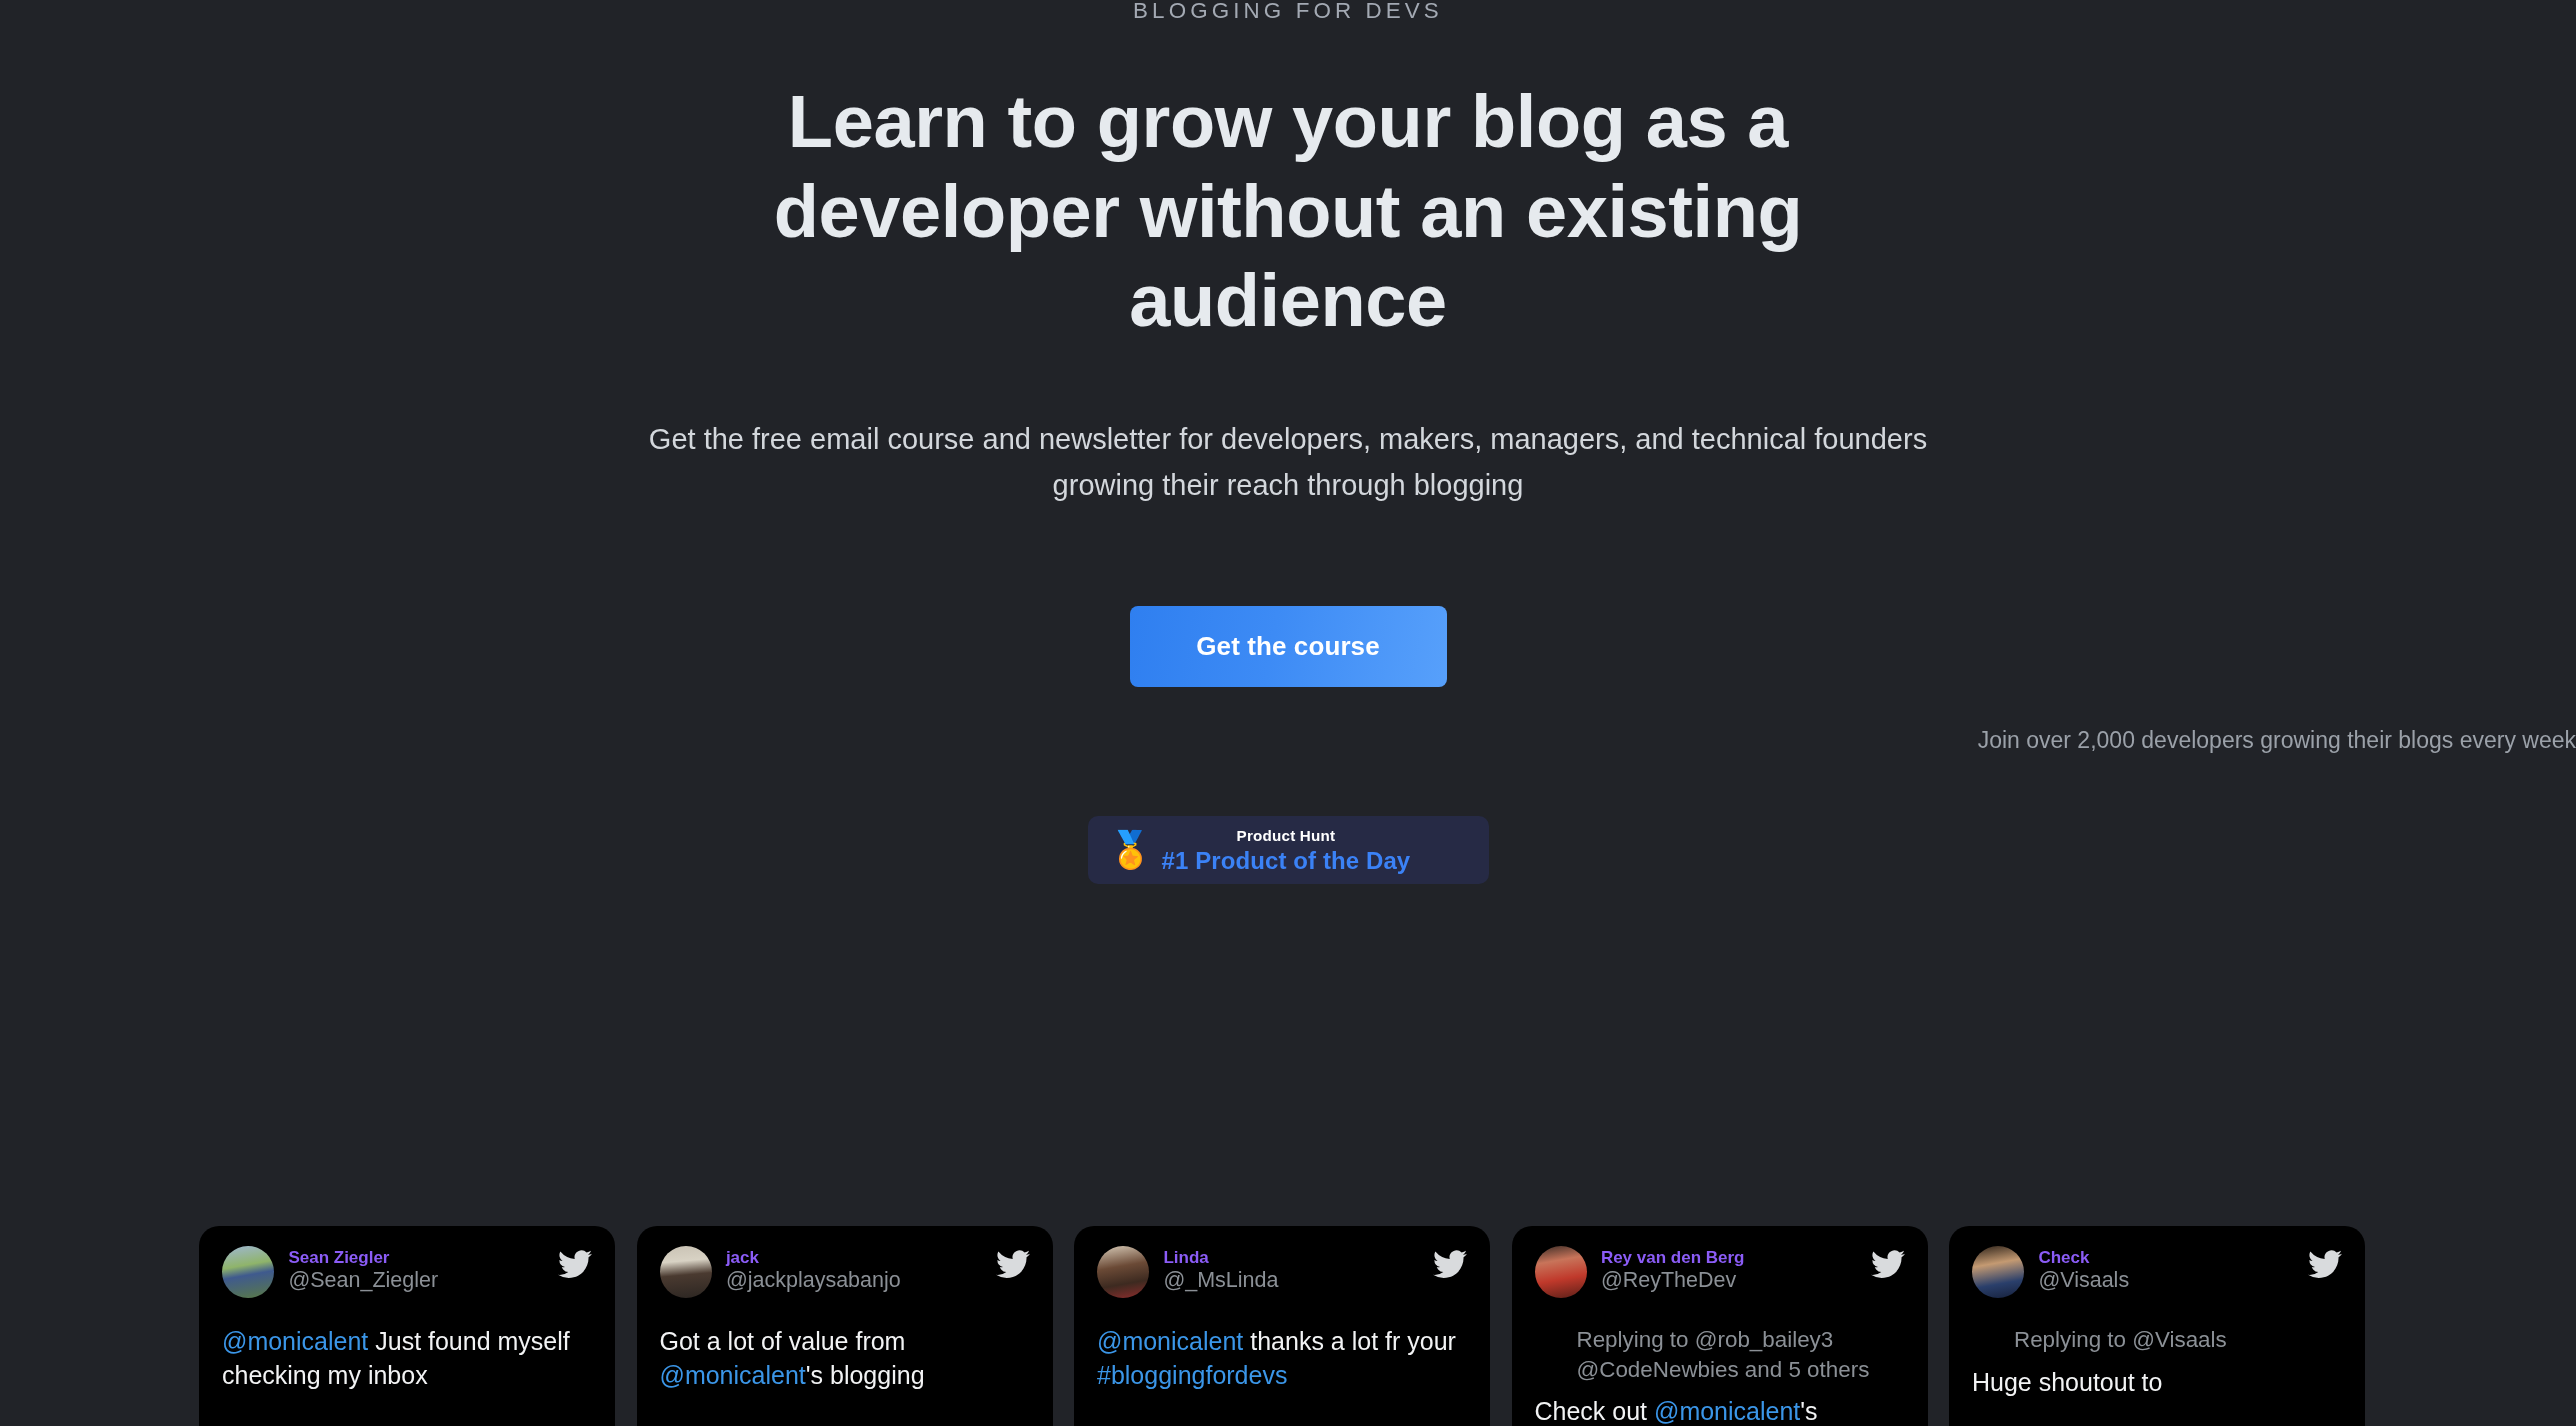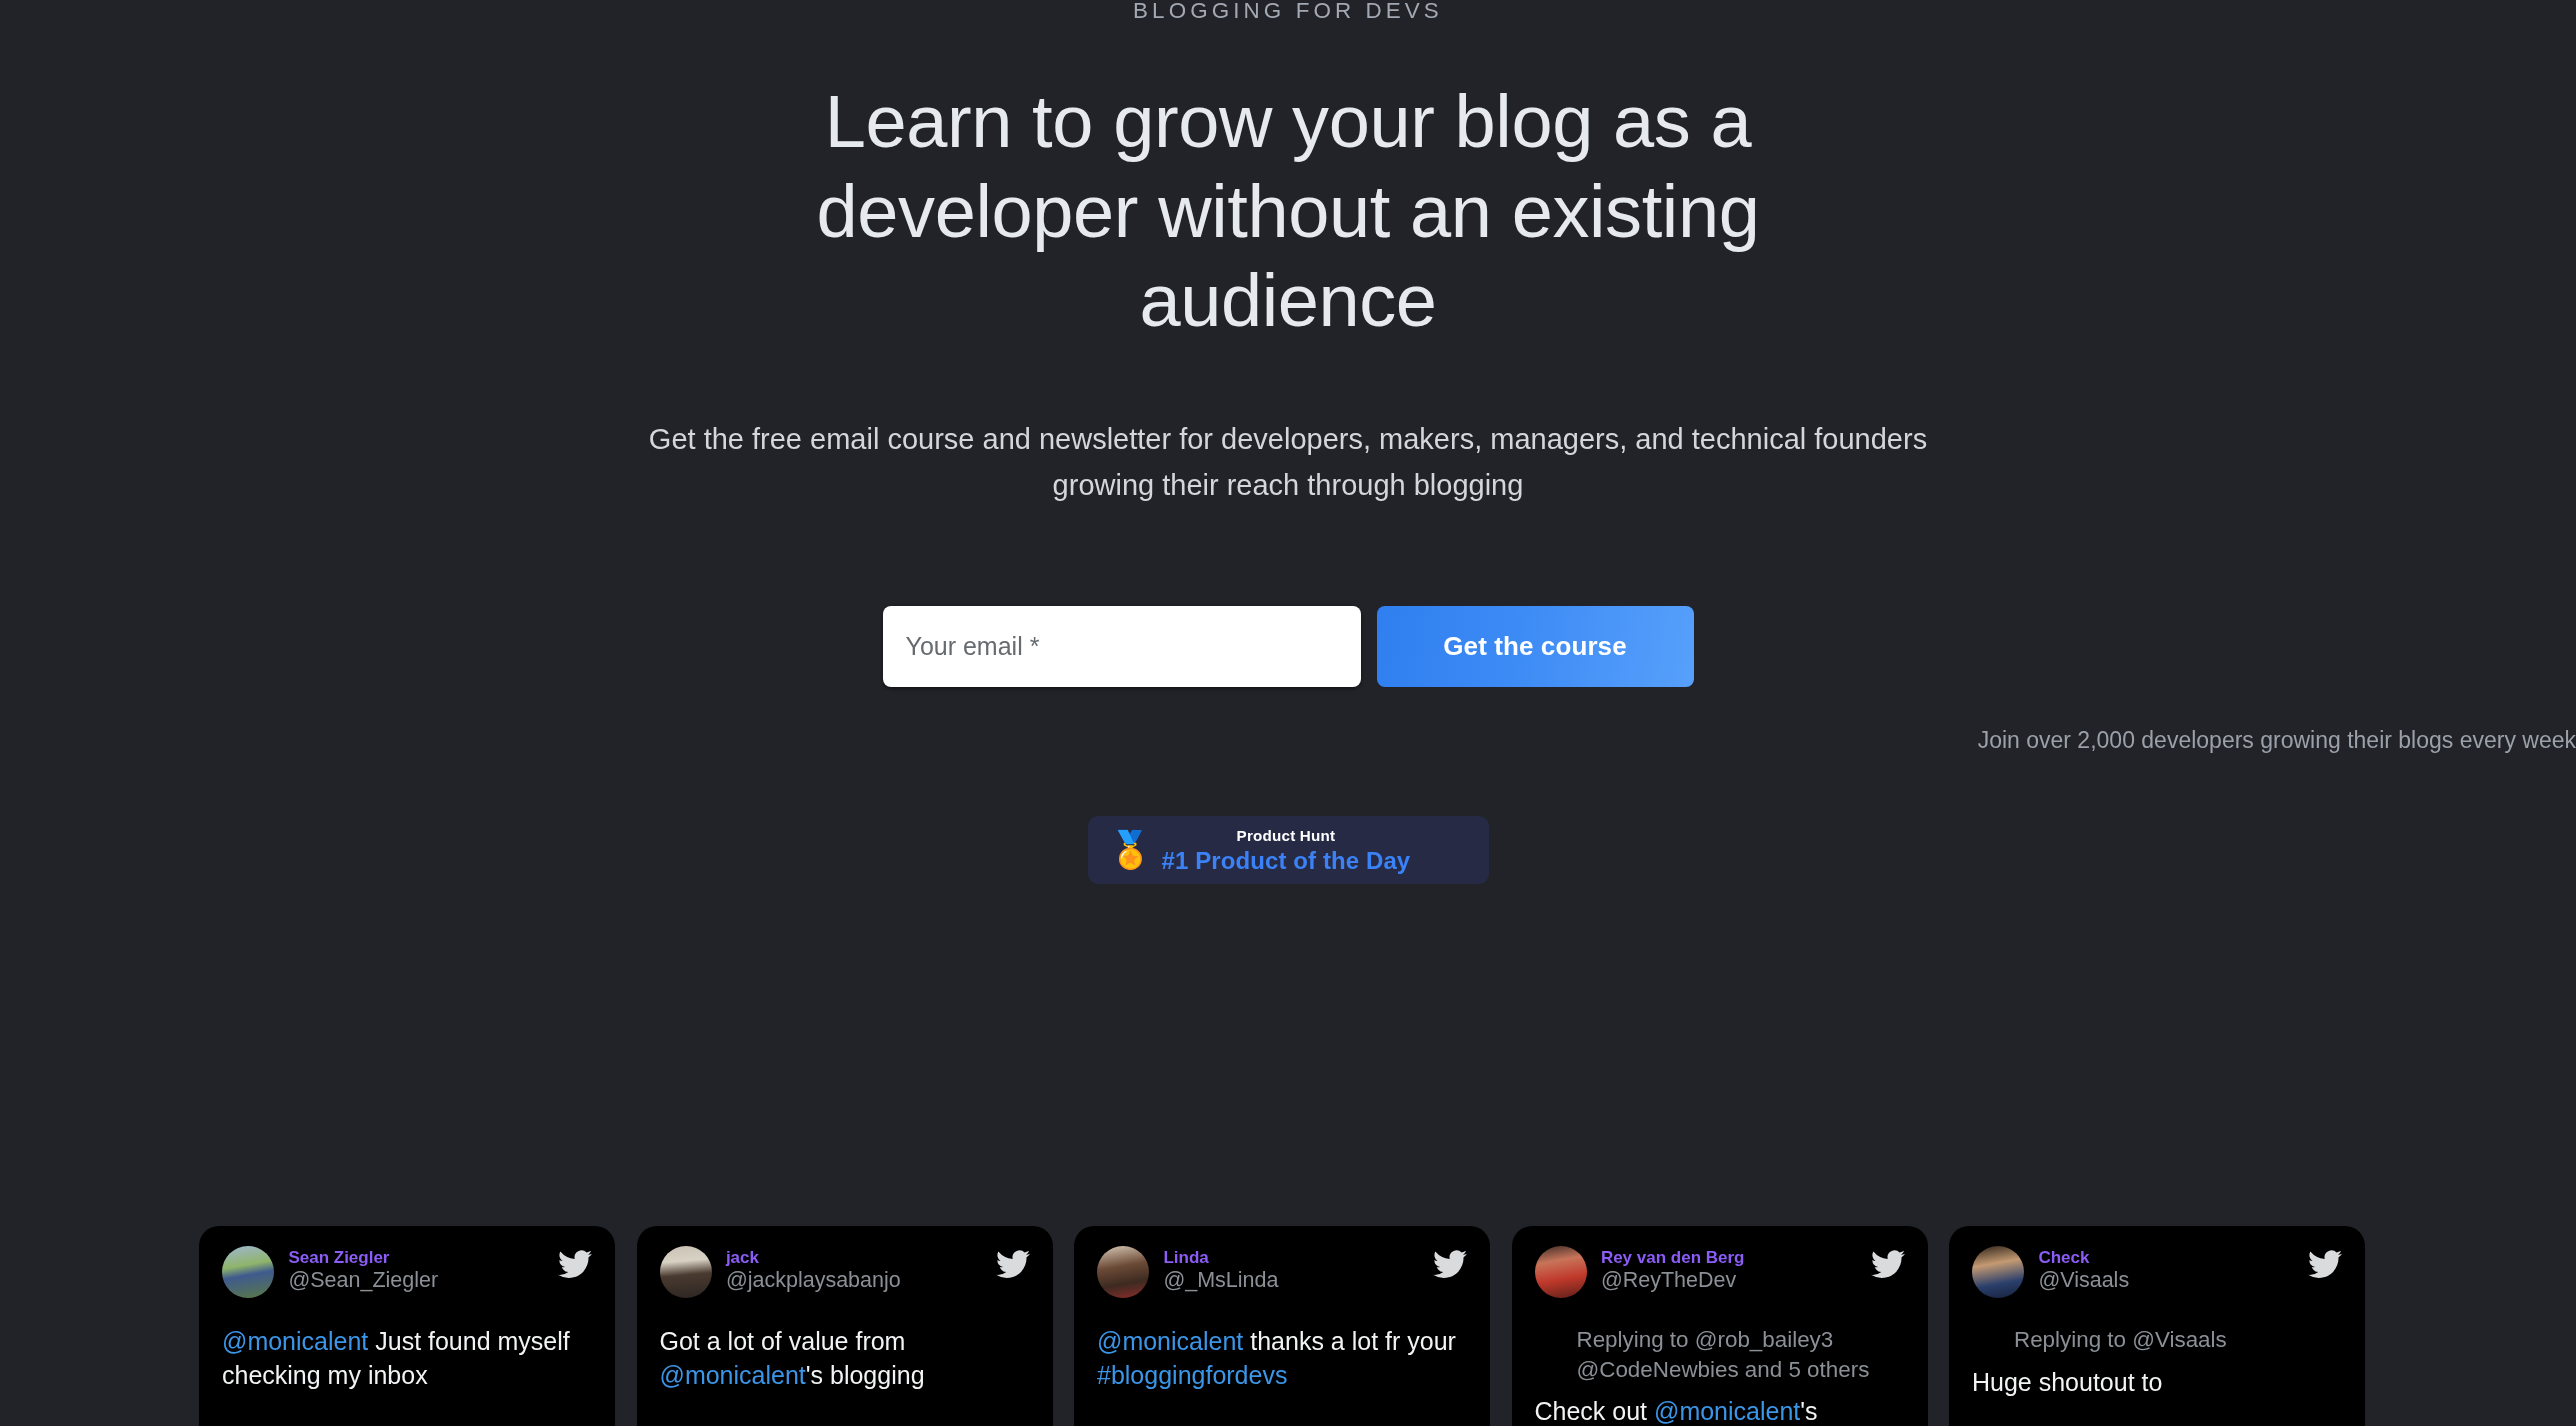--- a/index.html
+++ b/index.html
@@ -37,21 +37,21 @@
     color: #a3a9b3;
     font-weight: 400;
     line-height: 1;
   }
 
   .headline {
     margin: 63px auto 0;
     width: 1058px;
     font-size: 74px;
     line-height: 1.0;
-    font-weight: 400;
+    font-weight: 700;
     color: #e6eaee;
     letter-spacing: -0.4px;
   }
   .headline .line { display: block; margin-bottom: 15.2px; }
 
   .subhead {
     margin: 79px auto 0;
     width: 1301px;
     font-size: 29px;
     line-height: 1.58;
@@ -241,21 +241,20 @@
 
     <h1 class="headline">
       <span class="line">Learn to grow your blog as a</span>
       <span class="line">developer without an existing</span>
       <span class="line">audience</span>
     </h1>
 
     <p class="subhead">Get the free email course and newsletter for developers, makers, managers, and technical founders growing their reach through blogging</p>
 
     <form class="form-row">
-      <input class="email-input" type="email" placeholder="Your email *" style="">
       <button class="cta-button" type="submit">Get the course</button>
     </form>
 
     <div class="joinline">Join over 2,000 developers growing their blogs every week</div>
 
     <div class="ph-wrap">
       <div class="ph-badge">
         <span class="ph-medal">🏅</span>
         <span class="ph-texts">
           <span class="ph-top">Product Hunt</span>

